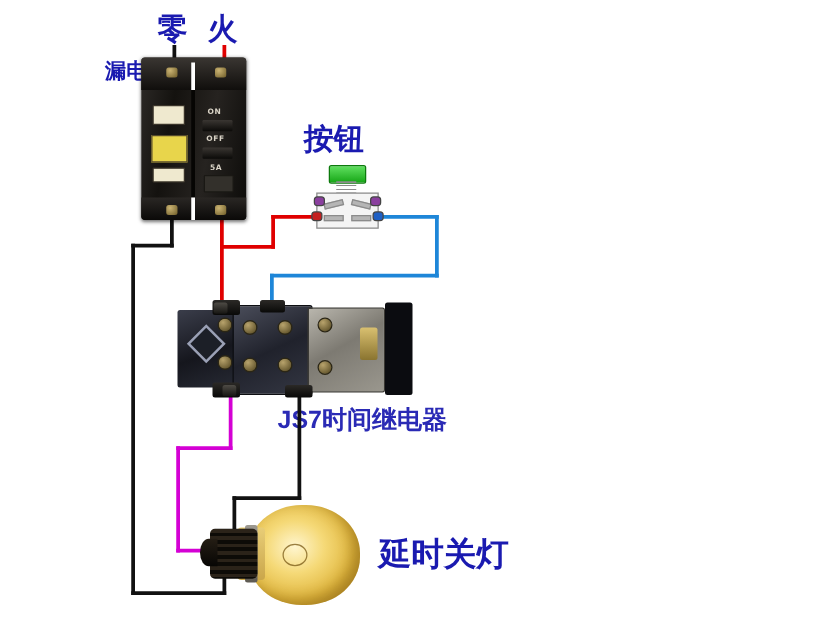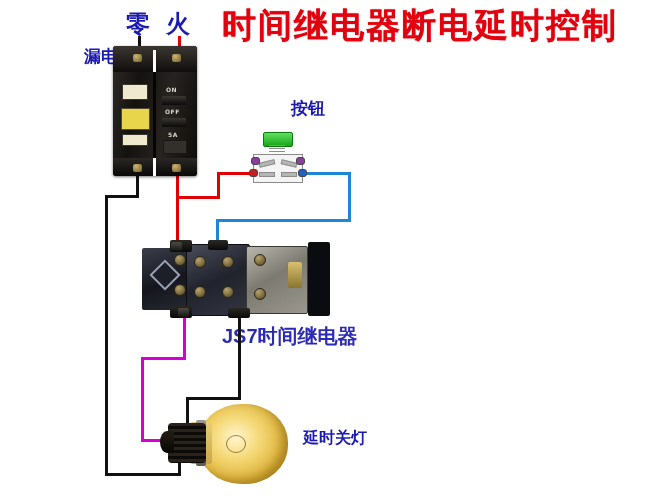--- a/index.html
+++ b/index.html
@@ -8,23 +8,23 @@
   #stage{position:relative;width:670px;height:502px;background:#ffffff;}
 
   
   .lbl{position:absolute;white-space:pre;font-weight:bold;line-height:1;}
   #title{left:222px;top:8px;font-size:34px;color:#e3000f;letter-spacing:2px;
          font-weight:bold;text-shadow:0 0 1px #c00;}
   #lbl-neutral{left:126px;top:12px;font-size:24px;color:#1a1ab0;}
   #lbl-live{left:166px;top:12px;font-size:24px;color:#1a1ab0;}
   #lbl-breaker{left:84px;top:46px;font-size:17px;color:#1a1ab0;
         width:20px;line-height:21px;text-align:center;}
-  #lbl-button{left:243px;top:100px;font-size:17px;color:#1a1ab0;margin-left:48px;}
+  #lbl-button{left:243px;top:100px;font-size:24px;color:#1a1ab0;}
   #lbl-relay{left:222px;top:326px;font-size:20px;color:#2a2ab5;}
-  #lbl-lamp{left:303px;top:430px;font-size:16px;color:#1a1ab0;}
+  #lbl-lamp{left:303px;top:430px;font-size:26px;color:#1a1ab0;}
   #watermark{left:533px;top:474px;font-size:13px;color:#a9a9a9;font-weight:normal;
         font-family:"DejaVu Sans Mono","Liberation Mono",monospace;letter-spacing:.5px;}
 
   
   .wire{position:absolute;}
 
   
   #breaker{position:absolute;left:113px;top:46px;width:84px;height:130px;}
   .brk-body{position:absolute;inset:0;border-radius:3px;
      background:linear-gradient(100deg,#2e2b28 0%,#14120f 30%,#262320 62%,#0c0b09 100%);
@@ -92,21 +92,20 @@
   .lp-tip{position:absolute;left:0;top:27px;width:14px;height:22px;border-radius:50% 0 0 50%;
      background:linear-gradient(180deg,#241d14,#070604);}
   .lp-ring{position:absolute;left:36px;top:16px;width:10px;height:46px;
      background:linear-gradient(180deg,#9d9990,#5e5a52);border-radius:2px;}
 </style>
 </head>
 <body>
 
 <div id="stage">
 
-  <div class="lbl" id="title">时间继电器断电延时控制</div>
   <div class="lbl" id="lbl-neutral">零</div>
   <div class="lbl" id="lbl-live">火</div>
   <div class="lbl" id="lbl-breaker">漏电断路器</div>
   <div class="lbl" id="lbl-button">按钮</div>
   <div class="lbl" id="lbl-relay">JS7时间继电器</div>
   <div class="lbl" id="lbl-lamp">延时关灯</div>
 
   <div class="wire" style="left:138px;top:36px;width:3px;height:14px;background:#111;"></div>
 
   <div class="wire" style="left:136px;top:170px;width:3px;height:28px;background:#111;"></div>

